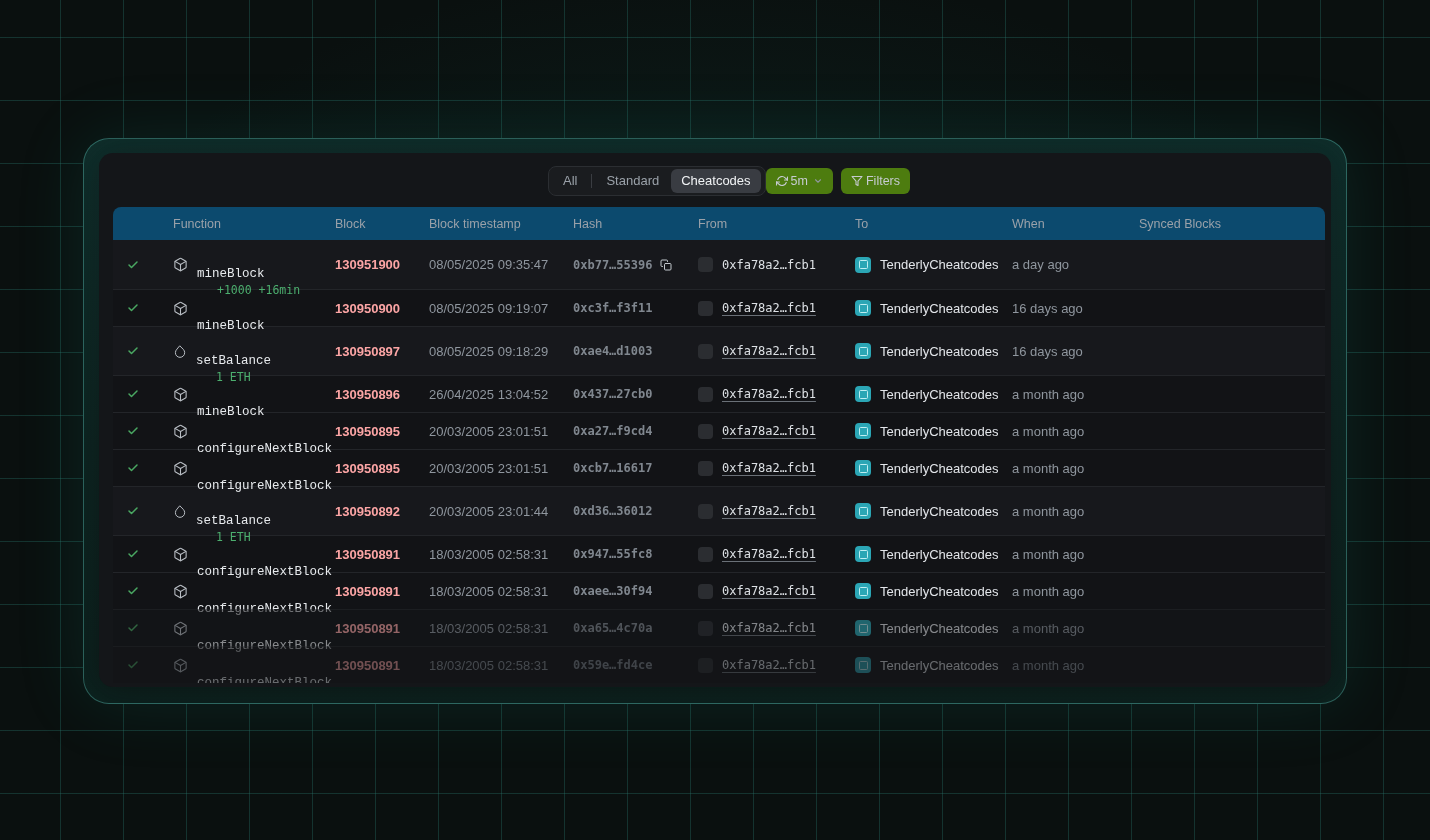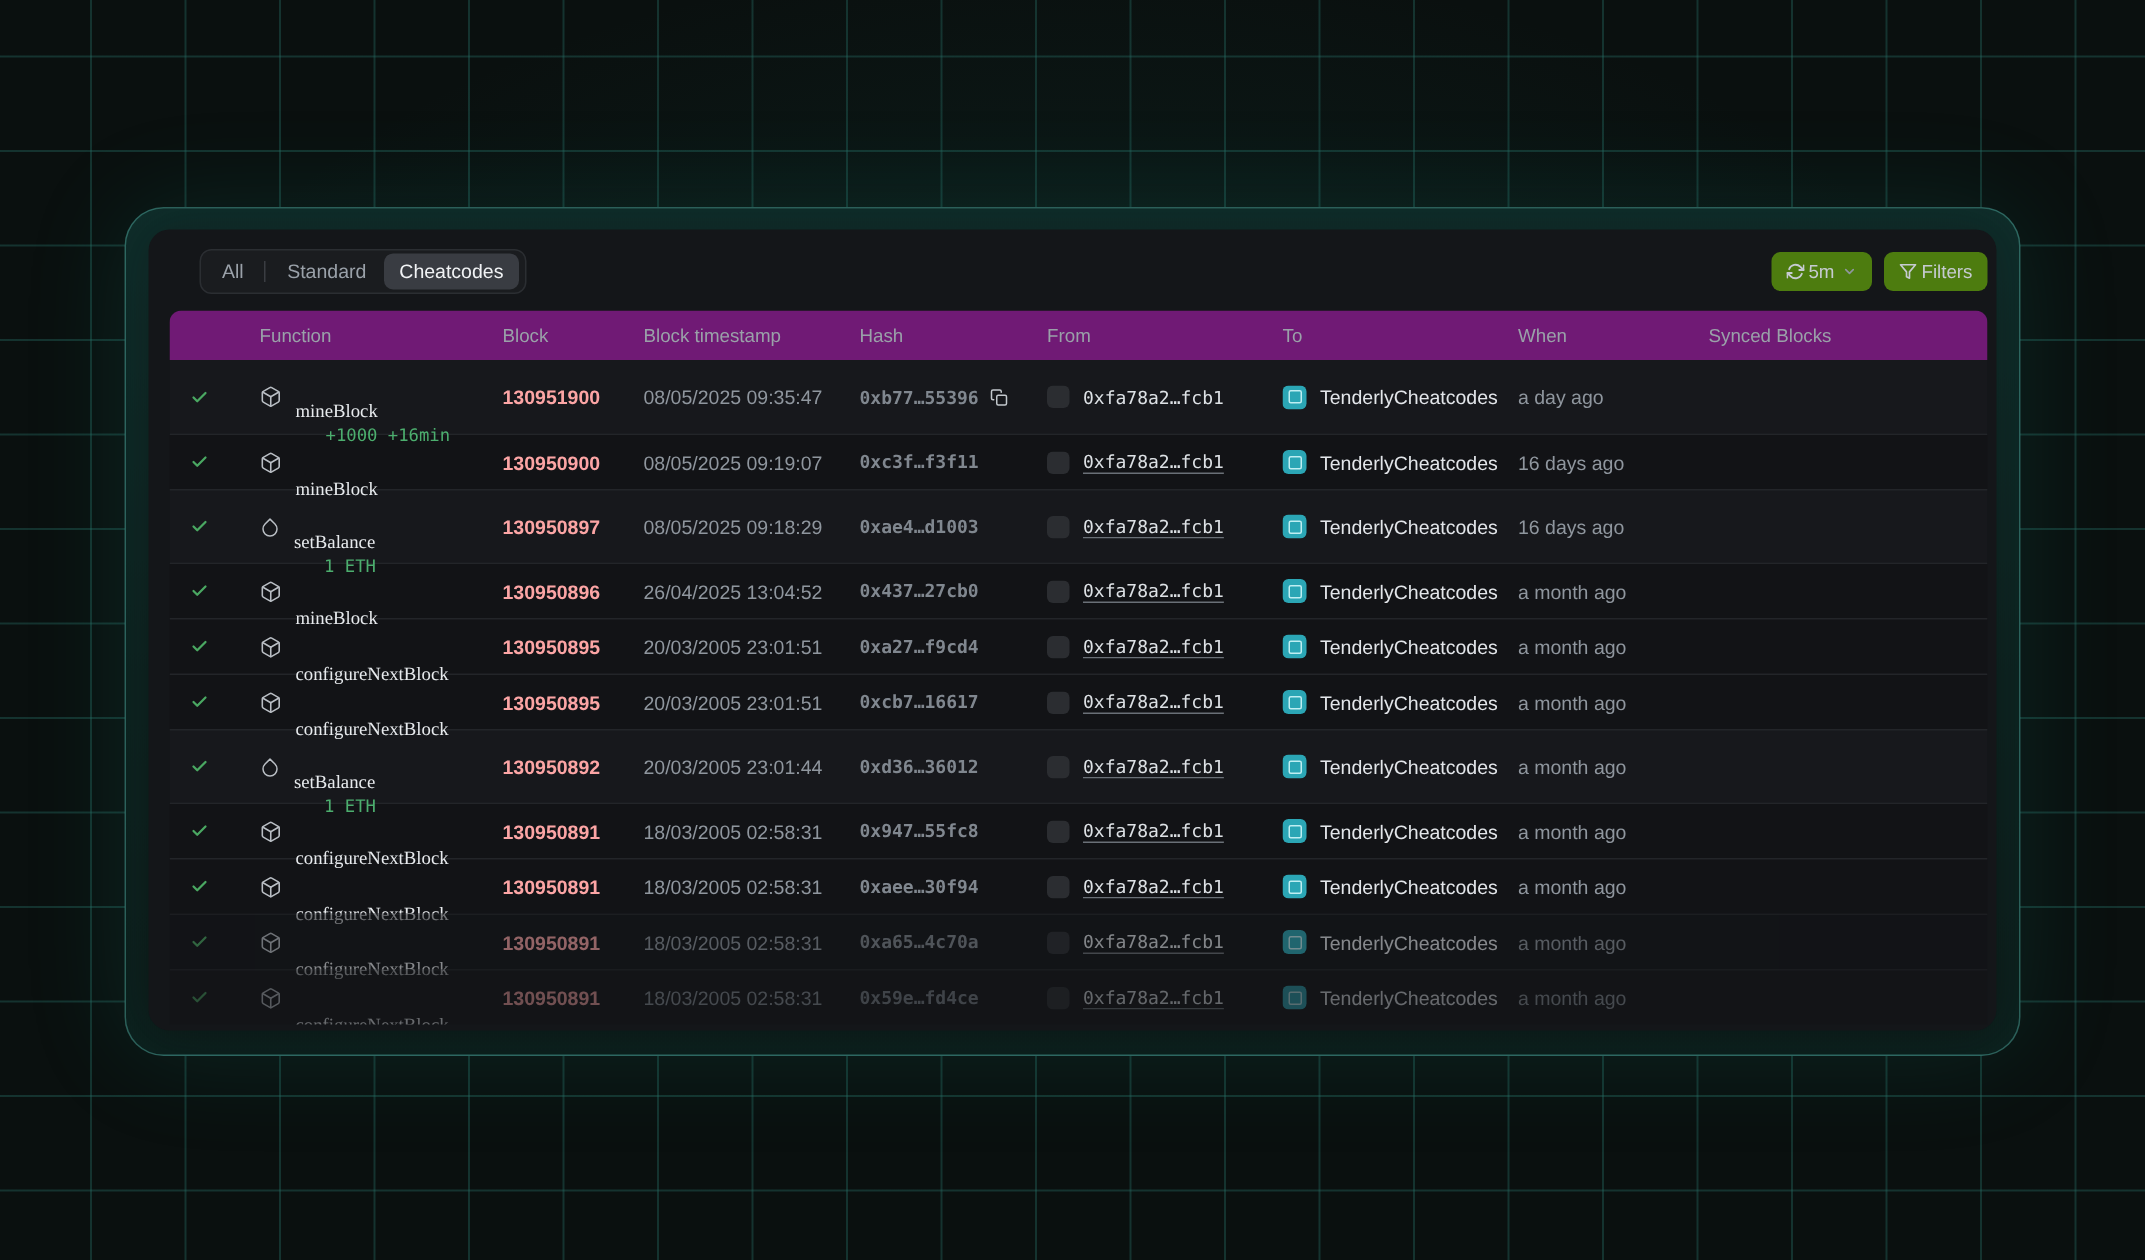--- a/index.html
+++ b/index.html
@@ -21,21 +21,21 @@
     background:linear-gradient(180deg,#0e2725 0%,#0c1d1b 55%,#0b1917 100%);
     box-shadow:0 0 70px rgba(20,160,145,0.14), inset 0 0 40px rgba(18,90,82,0.20);
     box-sizing:border-box;
   }
   .card{
     position:absolute;inset:14px 15px 16px 15px;
     background:#141619;border-radius:14px;
     padding:14px 6px 0 14px;box-sizing:border-box;overflow:hidden;
   }
   
-  .toolbar{display:flex;align-items:center;justify-content:space-between;height:28px;margin-bottom:12px;padding-left:20px;}
+  .toolbar{display:flex;align-items:center;justify-content:center;height:28px;margin-bottom:12px;padding-left:20px;}
   .tab-group{
     display:flex;align-items:center;height:28px;
     background:#1a1c1f;border:1px solid #2b2e32;border-radius:8px;
     padding:0 4px;gap:2px;
   }
   .tab{
     padding:4px 10px;font-size:13px;color:#9aa1a9;border-radius:6px;cursor:pointer;line-height:16px;
   }
   .tab.active{background:#393c42;color:#f1f3f5;}
   .tab-divider{width:1px;height:14px;background:#3a3d42;margin:0 2px;}
@@ -46,33 +46,33 @@
   }
   .btn svg{display:block;}
   .btn .chev{margin-left:2px;}
   
   .table{border-radius:8px 8px 0 0;overflow:hidden;}
   .trow{
     display:grid;
     grid-template-columns:46px 162px 94px 144px 125px 157px 157px 127px 1fr;
     align-items:center;padding:0 0 0 14px;box-sizing:border-box;
   }
-  .thead{background:#701a75;height:33px;}
+  .thead{background:#0c4a6e;height:33px;}
   .thead .cell{font-size:12.5px;color:#9aa1a9;}
   .tbody .trow{background:#121316;height:37px;border-top:1px solid #232529;cursor:pointer;}
   .tbody .trow:first-child{border-top:none;}
   .tbody .trow.tall{height:49px;}
   .tbody .trow.hl{background:#17181c;}
   .cell{min-width:0;white-space:nowrap;overflow:hidden;text-overflow:ellipsis;}
   .c-check{display:flex;align-items:center;}
   .check{color:#4aa862;display:inline-flex;}
   .c-fn{display:flex;align-items:center;gap:9px;}
   .fn-icon{color:#b9bec4;display:inline-flex;flex:0 0 auto;}
   .fn-text{display:flex;flex-direction:column;line-height:15px;min-width:0;}
-  .fn-name{font-family:Liberation Serif, serif;font-size:12.5px;color:#e7eaed;margin-top:36px;}
+  .fn-name{font-family:Liberation Mono, monospace;font-size:12.5px;color:#e7eaed;margin-top:36px;}
   .fn-sub{font-family:"DejaVu Sans Mono",monospace;font-size:11.5px;color:#4cae6e;margin-top:1px;margin-left:20px;}
   .c-block{font-size:13px;font-weight:700;color:#fca5a5;}
   .c-ts{font-size:13px;color:#8f969e;}
   .c-hash{display:flex;align-items:center;gap:8px;}
   .hash{font-family:"DejaVu Sans Mono",monospace;font-size:12px;color:#80878f;font-weight:bold;}
   .copy{color:#c3c8cd;display:inline-flex;cursor:pointer;}
   .c-from{display:flex;align-items:center;gap:9px;}
   .avatar{width:15px;height:15px;border-radius:4px;background:#2b2d31;flex:0 0 auto;}
   .from-link{
     font-family:"DejaVu Sans Mono",monospace;font-size:12px;color:#dde1e5;

